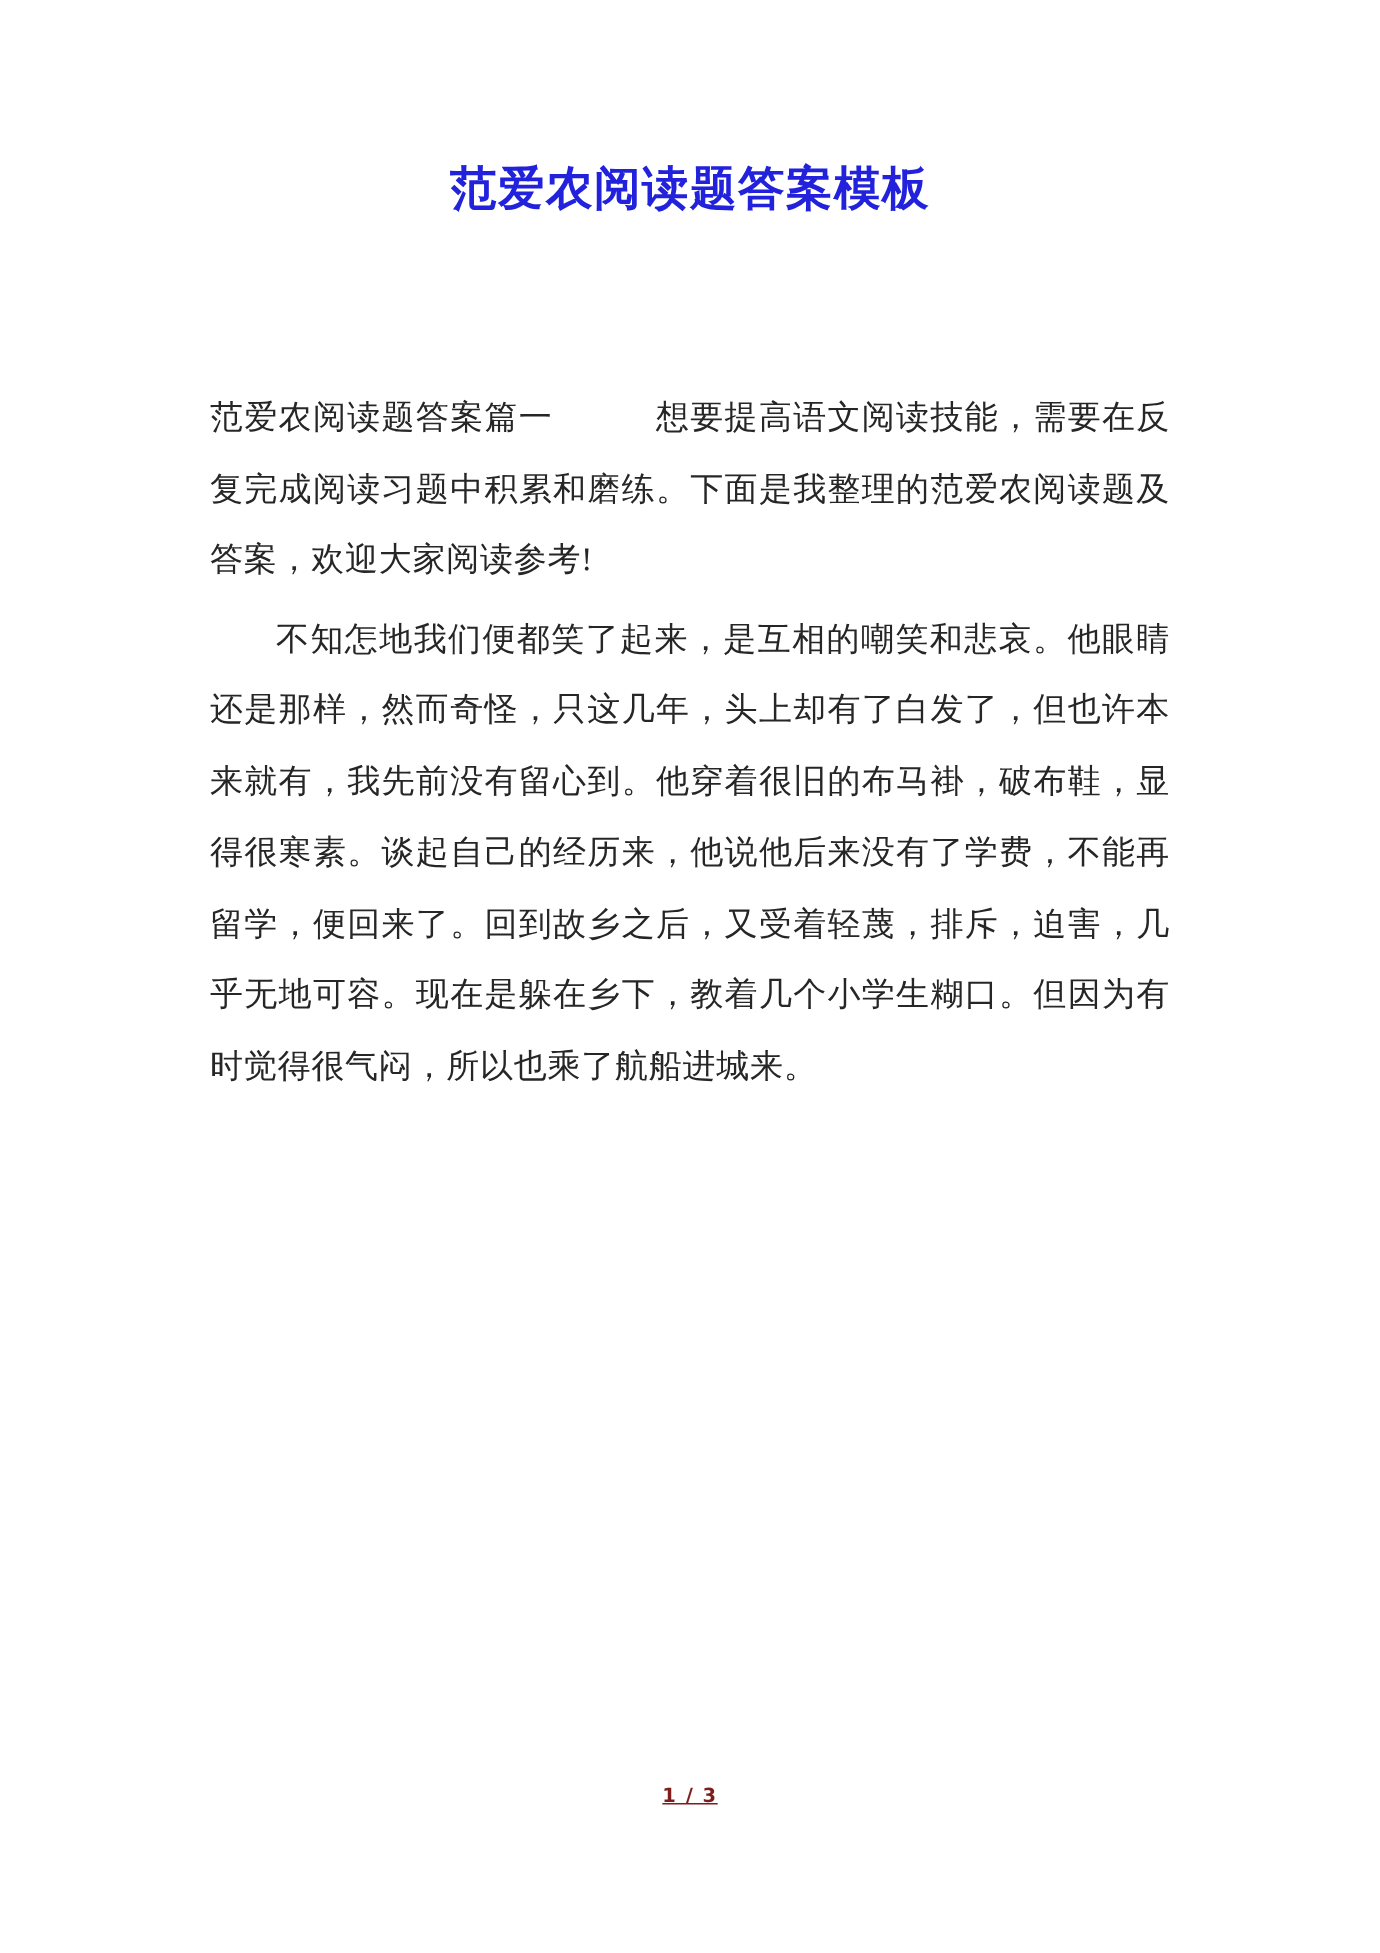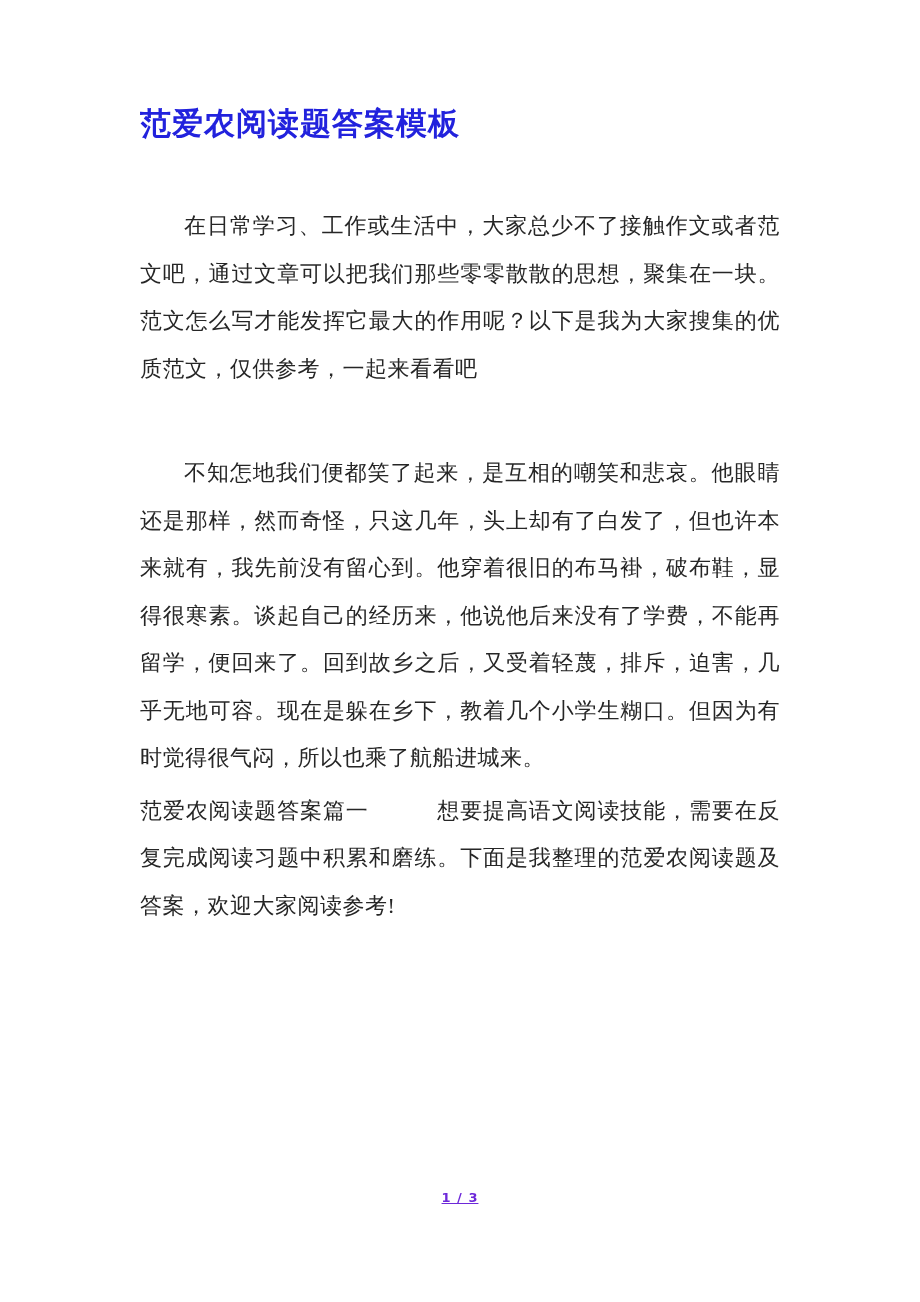--- a/index.html
+++ b/index.html
@@ -15,25 +15,25 @@
     margin: 0 auto;
     background: #ffffff;
     overflow: hidden;
     font-family: "Liberation Serif", "DejaVu Serif", serif;
   }
   .content {
     padding: 104px 140px 0 140px;
   }
   .doc-title {
     margin: 0 0 54px 0;
-    font-family: Liberation Mono, monospace;
+    font-family: Liberation Serif, serif;
     font-size: 31px;
     line-height: 44px;
     font-weight: 700;
-    text-align: left;
+    text-align: center;
     color: #2222dd;
     letter-spacing: 1px;
   }
   .body-p {
     margin: 0 0 5px 0;
     font-size: 22px;
     line-height: 47.5px;
     color: #262626;
     text-align: justify;
     letter-spacing: 0.5px;
@@ -46,36 +46,35 @@
   }
   .page-footer {
     position: absolute;
     left: 0;
     right: 0;
     top: 1190px;
     text-align: center;
     font-family: "DejaVu Sans", "Liberation Sans", sans-serif;
     font-size: 13px;
     font-weight: 700;
-    color: #6d28d9;
+    color: #7f1d1d;
     letter-spacing: 1px;
     text-decoration: underline;
   }
 </style>
 </head>
 <body>
 
 <div class="page">
   <div class="content">
     <h1 class="doc-title" style="color: rgb(34, 34, 221);">范爱农阅读题答案模板</h1>
 
-    <p class="body-p indent">在日常学习、工作或生活中，大家总少不了接触作文或者范文吧，通过文章可以把我们那些零零散散的思想，聚集在一块。范文怎么写才能发挥它最大的作用呢？以下是我为大家搜集的优质范文，仅供参考，一起来看看吧</p>
 
     <div class="blank-line"></div>
 
+    <p class="body-p">范爱农阅读题答案篇一　　　想要提高语文阅读技能，需要在反复完成阅读习题中积累和磨练。下面是我整理的范爱农阅读题及答案，欢迎大家阅读参考!</p>
+
     <p class="body-p indent">不知怎地我们便都笑了起来，是互相的嘲笑和悲哀。他眼睛还是那样，然而奇怪，只这几年，头上却有了白发了，但也许本来就有，我先前没有留心到。他穿着很旧的布马褂，破布鞋，显得很寒素。谈起自己的经历来，他说他后来没有了学费，不能再留学，便回来了。回到故乡之后，又受着轻蔑，排斥，迫害，几乎无地可容。现在是躲在乡下，教着几个小学生糊口。但因为有时觉得很气闷，所以也乘了航船进城来。</p>
-
-    <p class="body-p">范爱农阅读题答案篇一　　　想要提高语文阅读技能，需要在反复完成阅读习题中积累和磨练。下面是我整理的范爱农阅读题及答案，欢迎大家阅读参考!</p>
 
   </div>
 
   <div class="page-footer">1 / 3</div>
 </div>
 
 </body></html>

